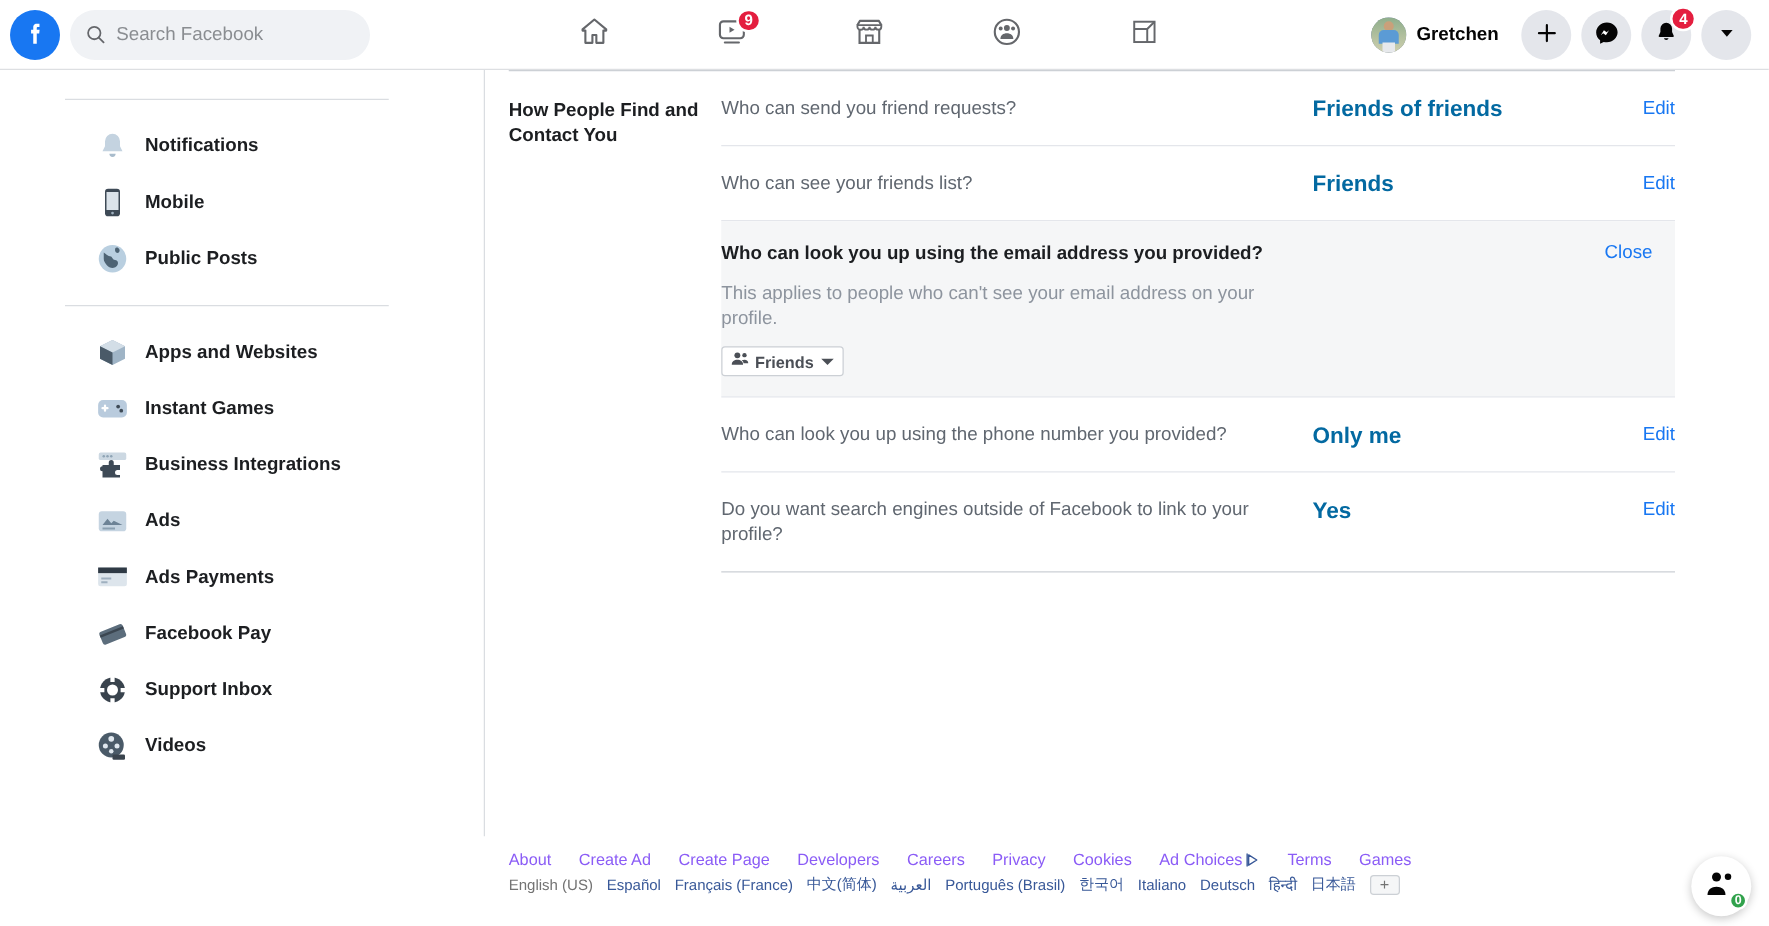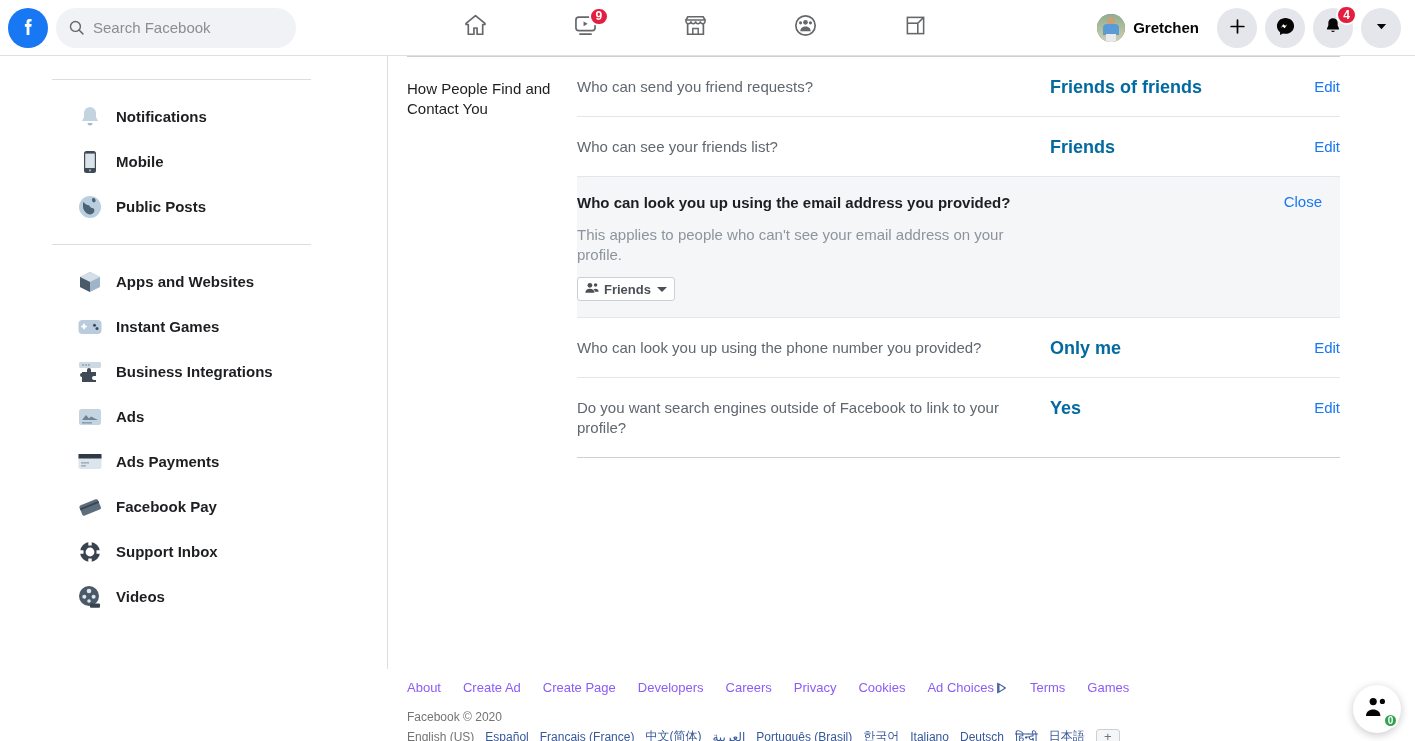--- a/index.html
+++ b/index.html
@@ -140,21 +140,21 @@
     background: #ffffff; overflow: hidden;
   }
   .section {
     margin: 0 75px 0 19px;
     border-top: 1px solid #ccd0d5;
   }
   .sec-inner { display: flex; }
   .sec-title {
     flex: 0 0 170px;
     padding: 22px 10px 0 0;
-    font-size: 15px; font-weight: normal; color: #1c1e21;
+    font-size: 15px; font-weight: bold; color: #1c1e21;
     line-height: 20px;
   }
   .rows { flex: 1 1 auto; }
   .row {
     display: flex; align-items: flex-start;
     padding: 20px 0 19px 0;
     border-bottom: 1px solid #e4e6eb;
   }
   .row:last-child { border-bottom: 1px solid #ccd0d5; }
   .row-q {
@@ -593,21 +593,20 @@
         <span class="adc-ico">
           <svg width="12" height="12" viewBox="0 0 14 14" aria-hidden="true">
             <path d="M2 1v12M3.4 2.2 11 7l-7.6 4.8z" fill="none" stroke="#385898" stroke-width="1.3" stroke-linejoin="round"></path>
           </svg>
         </span>
       </a>
       <a href="#">Terms</a>
       <a href="#">Games</a>
     </div>
 
-    <div class="foot-copy">Facebook © 2020</div>
 
     <div class="foot-langs">
       <span>English (US)</span>
       <a href="#">Español</a>
       <a href="#">Français (France)</a>
       <a href="#">中文(简体)</a>
       <a href="#">العربية</a>
       <a href="#">Português (Brasil)</a>
       <a href="#">한국어</a>
       <a href="#">Italiano</a>

